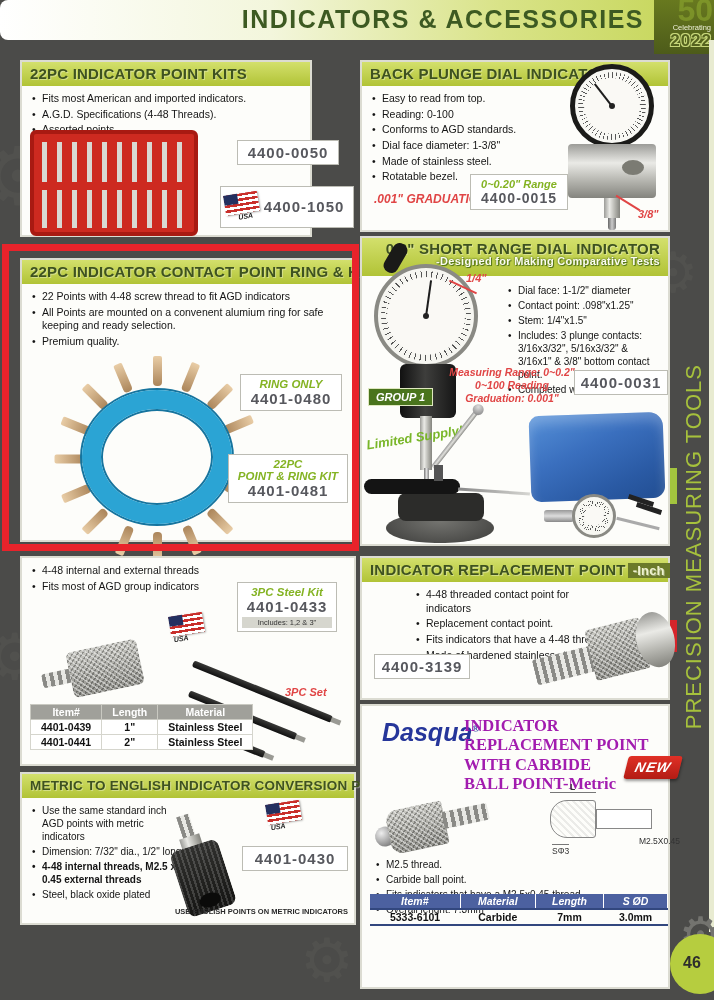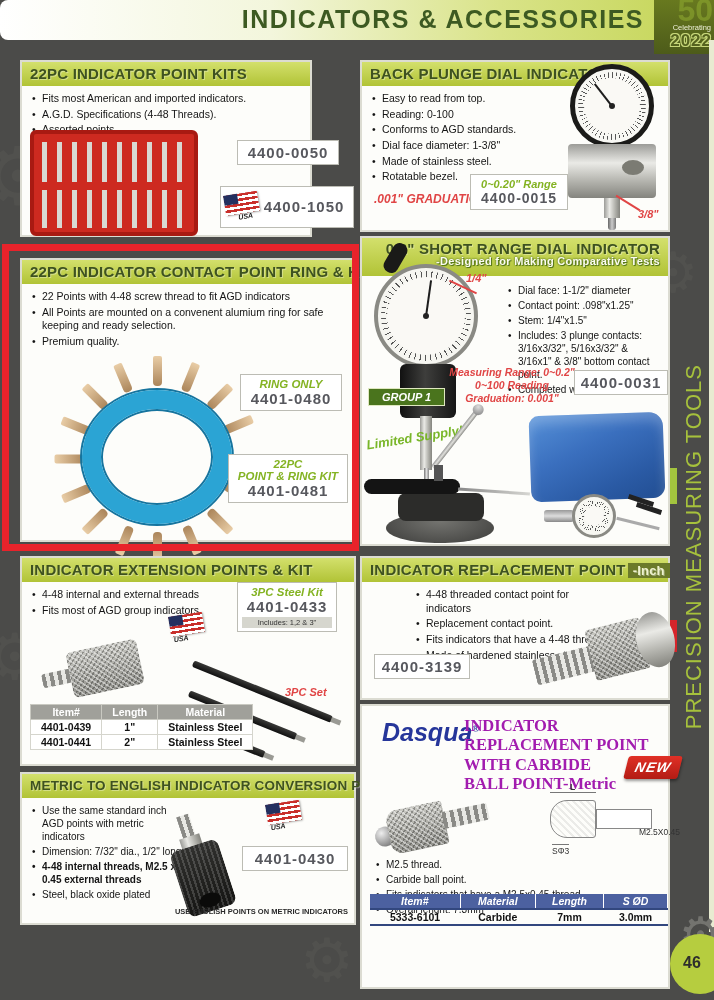--- a/index.html
+++ b/index.html
@@ -127,21 +127,21 @@
     border:4px solid #8a8a84; background:#f6f6f1; }
   .srg-body { position:absolute; left:38px; top:126px; width:56px; height:54px; border-radius:6px;
     background:linear-gradient(90deg,#111,#3e3e3c 45%,#161616); }
   .srg-stem { position:absolute; left:58px; top:178px; width:12px; height:54px; }
   .srg-probe { position:absolute; left:62px; top:230px; width:5px; height:62px;
     background:linear-gradient(90deg,#777,#ddd,#888); }
   .cline { position:absolute; left:86px; top:48px; width:30px; height:2px; background:#e04545; transform:rotate(25deg); }
   .redblock { position:absolute; left:80px; top:128px; width:140px; text-align:center;
     font-size:10.5px; font-weight:bold; font-style:italic; color:#e04545; line-height:1.25; }
   .groupbadge { position:absolute; left:6px; top:150px; background:#4a741d; color:#fff;
-    font-weight:bold; font-style:italic; font-size:11px; padding:2px 13px; border:1px solid #dfe8c0; }
+    font-weight:bold; font-style:italic; font-size:11px; padding:2px 7px; border:1px solid #dfe8c0; }
   .limited { position:absolute; left:4px; top:192px; font-size:13px; font-weight:bold; font-style:italic;
     color:#79b629; transform:rotate(-9deg); }
   .stand { position:absolute; left:2px; top:219px; width:168px; height:88px; }
   .stand-base { position:absolute; left:22px; top:56px; width:108px; height:30px;
     background:radial-gradient(ellipse at 50% 25%,#757571,#3c3c3a); border-radius:50%/55%; }
   .stand-mid { position:absolute; left:34px; top:36px; width:86px; height:28px; background:#2c2c2a; border-radius:8px; }
   .stand-arm { position:absolute; left:0; top:22px; width:96px; height:15px; background:#141414; border-radius:8px; }
   .stand-knob { position:absolute; left:70px; top:8px; width:9px; height:16px; background:#555; }
   .stand-needle { position:absolute; left:94px; top:33px; width:72px; height:3px;
     background:linear-gradient(90deg,#888,#d6d6d2); transform:rotate(4deg); }
@@ -185,21 +185,21 @@
   .dq-body { position:absolute; left:14px; top:10px; width:58px; height:44px; border-radius:12px 4px 4px 12px; }
   .dq-stud { position:absolute; left:70px; top:22px; width:46px; height:17px; border-radius:2px; }
   .diag { position:absolute; left:188px; top:78px; width:122px; height:78px; font-size:8.5px; color:#333; }
   .d-dim { position:absolute; left:0; top:8px; width:46px; border-top:1px solid #777; }
   .d-L { position:absolute; left:20px; top:-2px; font-weight:bold; }
   .d-dome { position:absolute; left:0; top:16px; width:46px; height:38px; border:1.5px solid #888;
     border-radius:17px 3px 3px 17px;
     background:repeating-linear-gradient(45deg,rgba(0,0,0,.07) 0 2px,transparent 2px 5px); }
   .d-shaft { position:absolute; left:46px; top:25px; width:56px; height:20px; border:1.5px solid #888; background:#fff; }
   .d-ball-label { position:absolute; left:2px; top:60px; border-top:1px solid #777; padding-top:1px; }
-  .d-thread-label { position:absolute; right:-8px; top:43px; }
+  .d-thread-label { position:absolute; right:-8px; top:52px; }
   .dtable { position:absolute; left:8px; top:188px; width:298px; border-collapse:collapse; font-size:10.5px; }
   .dtable th { background:#4c61a0; color:#fff; padding:1px 4px; border-right:1px solid #fff; font-style:italic; }
   .dtable td { padding:1px 4px; text-align:center; color:#111; font-weight:bold;
     border-top:2px solid #32477e; border-bottom:2px solid #32477e; }
 
   
   .estrip { position:absolute; right:0; top:40px; width:5px; height:892px; background:#e8ebd1; z-index:1; }
   .vtext { position:absolute; right:7px; top:364px; writing-mode:vertical-rl; transform:rotate(180deg);
     font-size:22px; color:#a6c13c; letter-spacing:1px; z-index:2; white-space:nowrap; }
   .tabg { position:absolute; left:668px; top:468px; width:9px; height:36px; background:#a3c43e; z-index:2; }
@@ -295,21 +295,20 @@
       <span class="pn">4401-0480</span>
     </div>
     <div class="pnbox" style="left:206px;top:194px;width:120px;">
       <span class="glabel">22PC</span>
       <span class="glabel">POINT &amp; RING KIT</span>
       <span class="pn">4401-0481</span>
     </div>
   </div>
 
   <div class="panel" style="left:20px;top:556px;width:336px;height:210px;">
-    <div class="sech">INDICATOR EXTENSION POINTS &amp; KIT</div>
     <ul class="bullets">
       <li>4-48 internal and external threads</li>
       <li>Fits most of AGD group indicators</li>
     </ul>
     <div class="pnbox" style="left:215px;top:24px;width:100px;">
       <span class="glabel">3PC Steel Kit</span>
       <span class="pn">4401-0433</span>
       <span class="inclbar">Includes: 1,2 &amp; 3"</span>
     </div>
     <div class="flag" style="left:148px;top:56px;">

